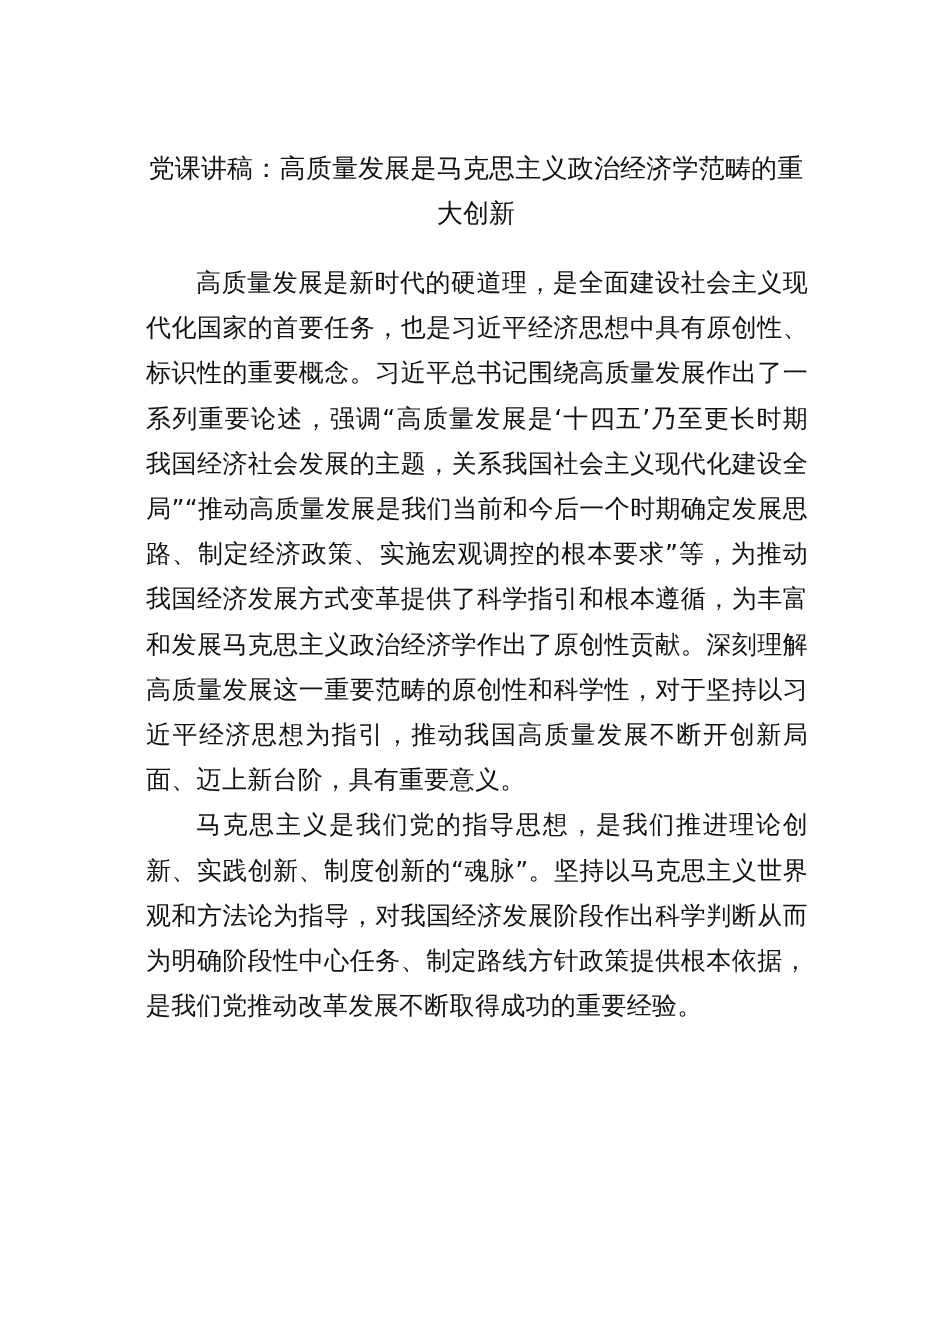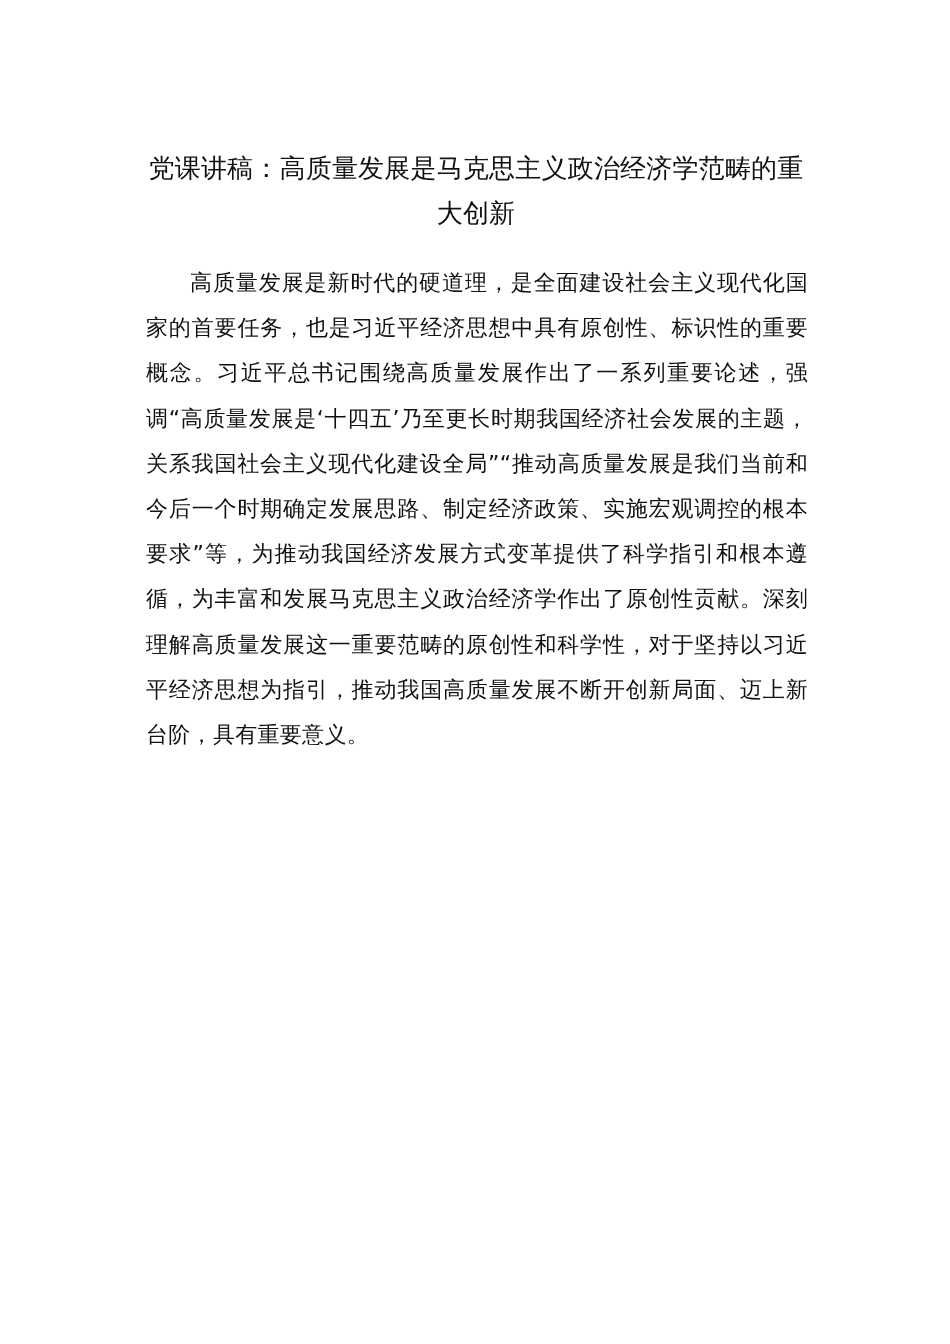--- a/index.html
+++ b/index.html
@@ -33,32 +33,33 @@
     line-height: 45px;
     letter-spacing: 0.2px;
     margin: 0;
     font-weight: normal;
   }
   .body {
     position: absolute;
     left: 146px;
     top: 260px;
     width: 662px;
-    font-size: 22px;
+    font-size: 25px;
     line-height: 45.2px;
     letter-spacing: 0.3px;
     text-align: justify;
   }
   .para {
     margin: 0;
     text-indent: 2em;
     word-break: break-all;
   }
 </style>
 </head>
 <body>
 
 <div class="page">
   <h1 class="title">党课讲稿：高质量发展是马克思主义政治经济学范畴的重大创新</h1>
   <div class="body">
     <p class="para">高质量发展是新时代的硬道理，是全面建设社会主义现代化国家的首要任务，也是习近平经济思想中具有原创性、标识性的重要概念。习近平总书记围绕高质量发展作出了一系列重要论述，强调“高质量发展是‘十四五’乃至更长时期我国经济社会发展的主题，关系我国社会主义现代化建设全局”“推动高质量发展是我们当前和今后一个时期确定发展思路、制定经济政策、实施宏观调控的根本要求”等，为推动我国经济发展方式变革提供了科学指引和根本遵循，为丰富和发展马克思主义政治经济学作出了原创性贡献。深刻理解高质量发展这一重要范畴的原创性和科学性，对于坚持以习近平经济思想为指引，推动我国高质量发展不断开创新局面、迈上新台阶，具有重要意义。</p>
+    <p class="para">马克思主义是我们党的指导思想，是我们推进理论创新、实践创新、制度创新的“魂脉”。坚持以马克思主义世界观和方法论为指导，对我国经济发展阶段作出科学判断从而为明确阶段性中心任务、制定路线方针政策提供根本依据，是我们党推动改革发展不断取得成功的重要经验。</p>
   </div>
 </div>
 
 </body></html>

